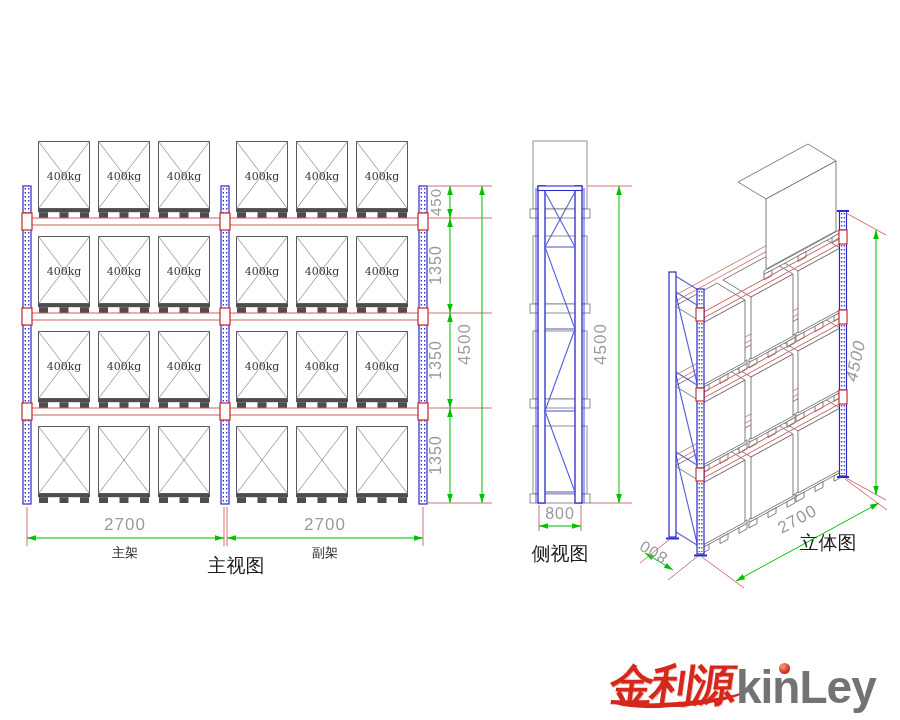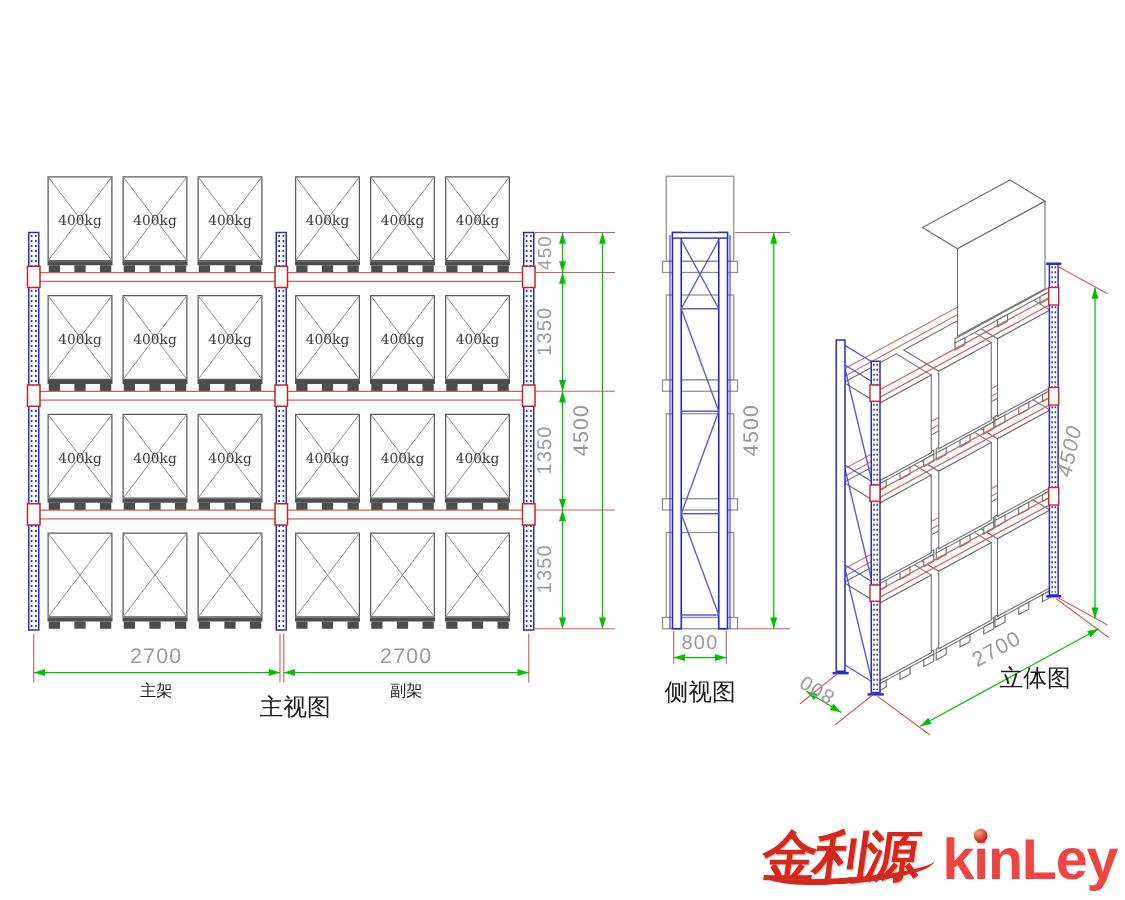--- a/index.html
+++ b/index.html
@@ -7,22 +7,22 @@
           font-family:"Liberation Sans",sans-serif;}
   svg text{font-family:"Liberation Sans",sans-serif;}
   text.dim{fill:#9a9a9a;letter-spacing:1px;}
   text.cn{fill:#1c1c1c;font-family:"DejaVu Sans",sans-serif;}
   text.load{fill:#3a3a3a;font-family:"DejaVu Serif",serif;}
   #logo{position:absolute;left:604px;top:654px;width:296px;height:64px;white-space:nowrap;}
   #logo .cnbrand{position:absolute;left:6px;top:2px;font:bold 44px "DejaVu Serif",serif;
       color:#d5281c;transform:skewX(-8deg);letter-spacing:-3px;text-shadow:1px 1px 0 #f5b9b2;}
   #logo .swoosh{position:absolute;left:8px;top:28px;width:136px;height:20px;
       border-bottom:5px solid #d5281c;border-radius:0 0 70% 45%;transform:rotate(-3deg);}
-  #logo .enbrand{position:absolute;left:150px;top:6px;font:bold 46px "Liberation Sans",sans-serif;
-      color:#ef4444;letter-spacing:-1px;}
+  #logo .enbrand{position:absolute;left:132px;top:6px;font:bold 46px "Liberation Sans",sans-serif;
+      color:#737373;letter-spacing:-1px;}
   #logo .idot{position:absolute;left:175px;top:9px;width:11px;height:11px;border-radius:50%;
       background:radial-gradient(circle at 35% 30%,#f08a6e 15%,#cf1f14 70%);}
 </style>
 </head>
 <body>
 
 <div id="canvas">
 <svg width="900" height="720" viewBox="0 0 900 720">
   <defs>
 

